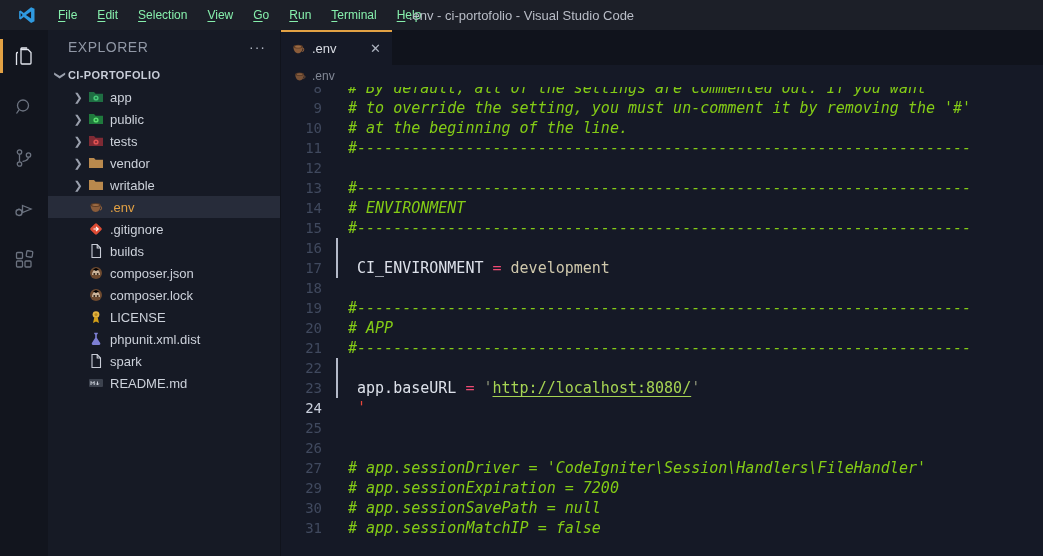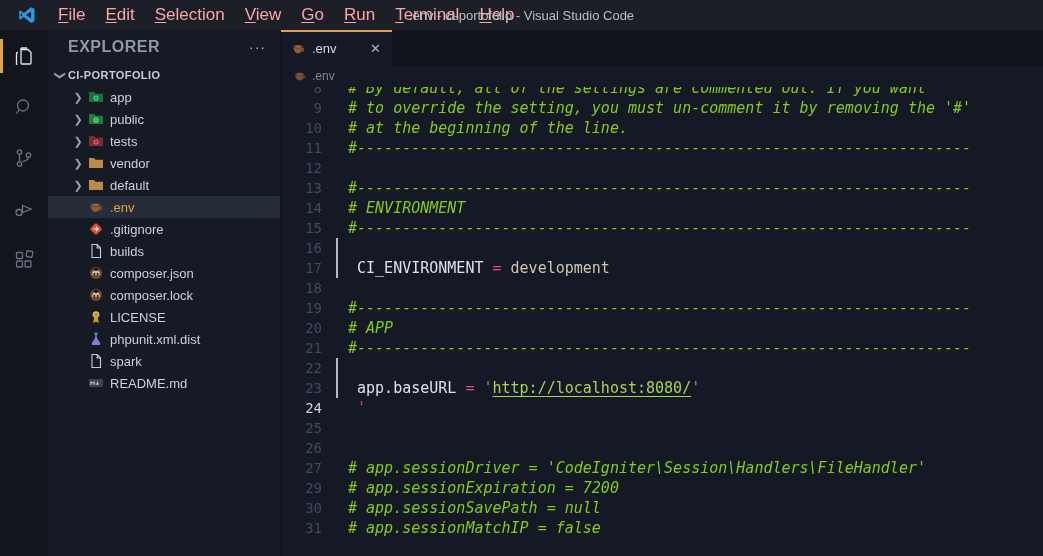--- a/index.html
+++ b/index.html
@@ -5,42 +5,42 @@
   * { margin:0; padding:0; box-sizing:border-box; }
   html,body { width:1043px; height:556px; overflow:hidden; background:#151926;
               font-family:"Liberation Sans","DejaVu Sans",sans-serif; }
   .window { width:1043px; height:556px; display:flex; flex-direction:column; }
 
   
   .titlebar { height:30px; background:#1c1f28; display:flex; align-items:center;
               position:relative; flex:0 0 auto; }
   .vscode-logo { width:20px; height:18px; margin:0 12px 0 17px; flex:0 0 auto; }
   .menus { display:flex; gap:2px; }
-  .menu-item { color:#fca5a5; font-size:17px; padding:4px 9px; border-radius:4px; cursor:default; }
+  .menu-item { color:#86efac; font-size:12px; padding:4px 9px; border-radius:4px; cursor:default; }
   .menu-item u { text-decoration:underline; text-underline-offset:2px; }
   .win-title { position:absolute; left:0; right:0; text-align:center; color:#b9bdc7;
                font-size:13px; pointer-events:none; }
 
   .main { flex:1; display:flex; min-height:0; }
 
   
   .activitybar { width:48px; background:#12151e; display:flex; flex-direction:column;
                  align-items:center; padding-top:2px; flex:0 0 auto; }
   .act-item { width:48px; height:48px; display:flex; align-items:center; justify-content:center;
               position:relative; margin-bottom:3px; }
   .act-item svg { stroke:#6c7380; fill:none; stroke-width:1.3; }
   .act-item.active svg { stroke:#e3e6ee; }
   .act-item.active::before { content:""; position:absolute; left:0; top:7px; bottom:7px;
                              width:3px; background:var(--accent); }
 
   
   .sidebar { width:233px; background:#161a25; flex:0 0 auto; display:flex; flex-direction:column;
              border-right:1px solid #10131c; }
   .sb-header { height:34px; display:flex; align-items:center; padding:0 10px 0 20px; }
-  .sb-title { color:#9097a5; font-size:16px; letter-spacing:.5px; flex:1;font-weight:bold; }
+  .sb-title { color:#9097a5; font-size:14px; letter-spacing:.5px; flex:1; }
   .sb-more { color:#aeb4c0; font-size:14px; letter-spacing:1px; padding:0 4px; cursor:pointer; }
   .tree { flex:1; overflow:hidden; font-size:13px; }
   .tree-root { display:flex; align-items:center; height:22px; padding-left:4px;
                color:#c8cdd8; font-weight:bold; font-size:11px; letter-spacing:.4px; }
   .tree-row { display:flex; align-items:center; height:22px; padding-left:22px;
               color:#ccd1da; cursor:pointer; }
   .tree-row.selected { background:#272c3a; color:var(--accent); }
   .chev { width:16px; color:#9aa0ad; font-size:11px; text-align:center; flex:0 0 auto;
           font-family:"DejaVu Sans",sans-serif; }
   .chev.down { transform:rotate(90deg); display:inline-block; }
@@ -182,21 +182,21 @@
               <span class="tree-icon"><svg viewBox="0 0 16 16">
                   <path d="M1 3h5l1.6 1.8H15V13H1z" fill="#b9894d"></path>
                 </svg></span>
               <span>vendor</span>
             </div>
             <div class="tree-row">
               <span class="chev">❯</span>
               <span class="tree-icon"><svg viewBox="0 0 16 16">
                   <path d="M1 3h5l1.6 1.8H15V13H1z" fill="#b9894d"></path>
                 </svg></span>
-              <span>default</span>
+              <span>writable</span>
             </div>
             <div class="tree-row selected">
               <span class="no-chev"></span>
               <span class="tree-icon"><svg viewBox="0 0 16 16">
         <path d="M2.6 6c0 4.2 2.1 7 5 7s5-2.8 5-7z" fill="#8a5c3a"></path>
         <ellipse cx="7.6" cy="6" rx="5" ry="1.9" fill="#5e3d26"></ellipse>
         <ellipse cx="7.6" cy="6" rx="3.4" ry="1.1" fill="#9c6b44"></ellipse>
         <path d="M12.4 7.5c1.8.2 1.7 3-.6 3.6" stroke="#8a5c3a" stroke-width="1.1" fill="none"></path>
                 </svg></span>
               <span>.env</span>

